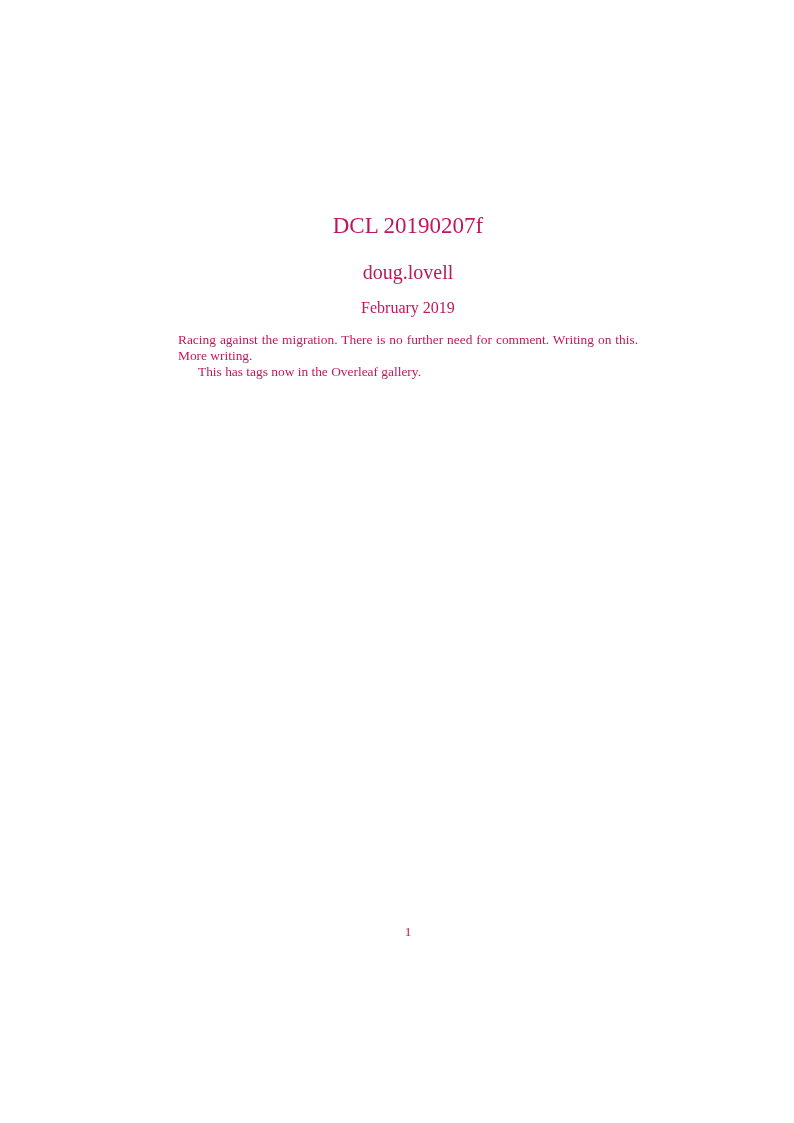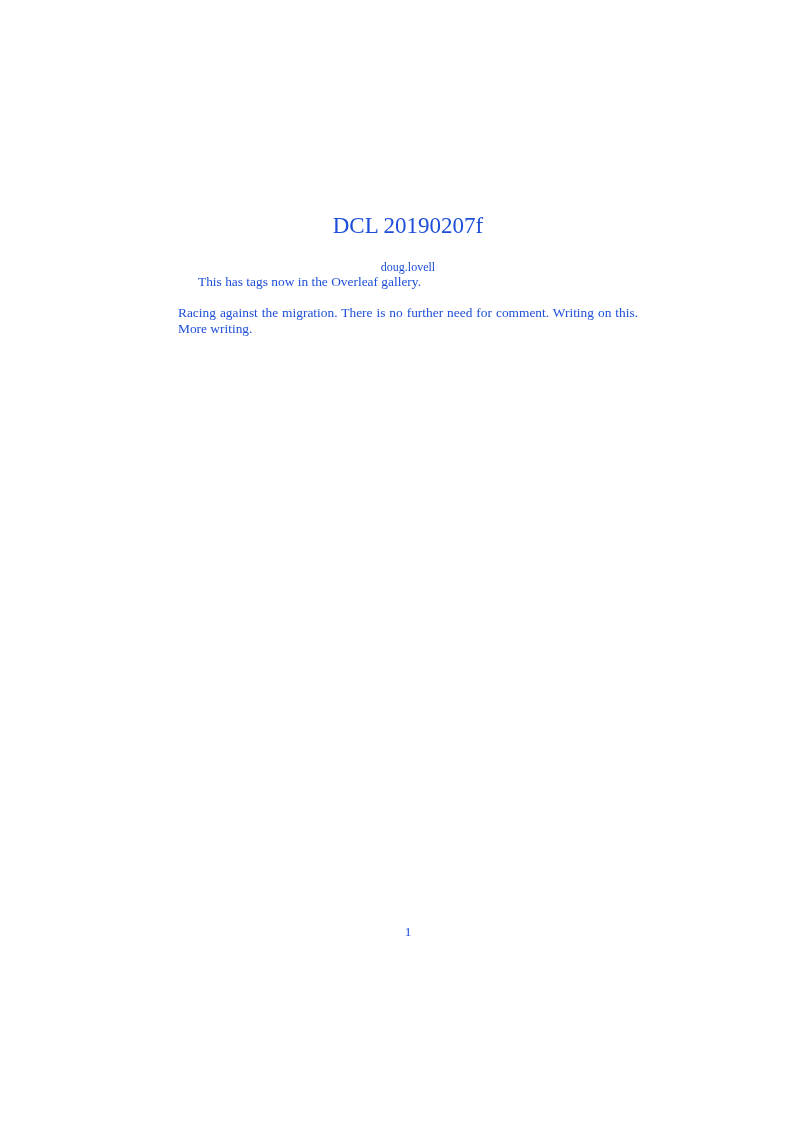--- a/index.html
+++ b/index.html
@@ -5,41 +5,41 @@
   html, body {
     margin: 0;
     padding: 0;
     background: #ffffff;
   }
   .page {
     position: relative;
     width: 794px;
     height: 1123px;
     background: #ffffff;
-    color: #1d4ed8;
+    color: #be185d;
     font-family: "Liberation Serif", serif;
     overflow: hidden;
     margin: 0 auto;
   }
   .content {
     margin-left: 178px;
     width: 460px;
     padding-top: 213px;
   }
   .title-block {
     text-align: center;
   }
   .doc-title {
     font-size: 23px;
     font-weight: normal;
     line-height: 1.1;
     margin: 0;
   }
   .doc-author {
-    font-size: 12px;
+    font-size: 20px;
     margin-top: 23px;
     line-height: 1.1;
   }
   .doc-date {
     font-size: 16px;
     margin-top: 16px;
     line-height: 1.1;
   }
   .section-heading {
     font-size: 19px;
@@ -76,22 +76,23 @@
 </style>
 </head>
 <body>
 
 <div class="page">
   <div class="content">
 
     <div class="title-block">
       <h1 class="doc-title">DCL 20190207f</h1>
       <div class="doc-author">doug.lovell</div>
+      <div class="doc-date">February 2019</div>
     </div>
 
 
+    <p class="para first">Racing against the migration.  There is no further need for comment.  Writing on this.  More writing.</p>
     <p class="para indented">This has tags now in the Overleaf gallery.</p>
-    <p class="para first">Racing against the migration.  There is no further need for comment.  Writing on this.  More writing.</p>
 
   </div>
 
   <div class="page-number">1</div>
 </div>
 
 </body></html>

